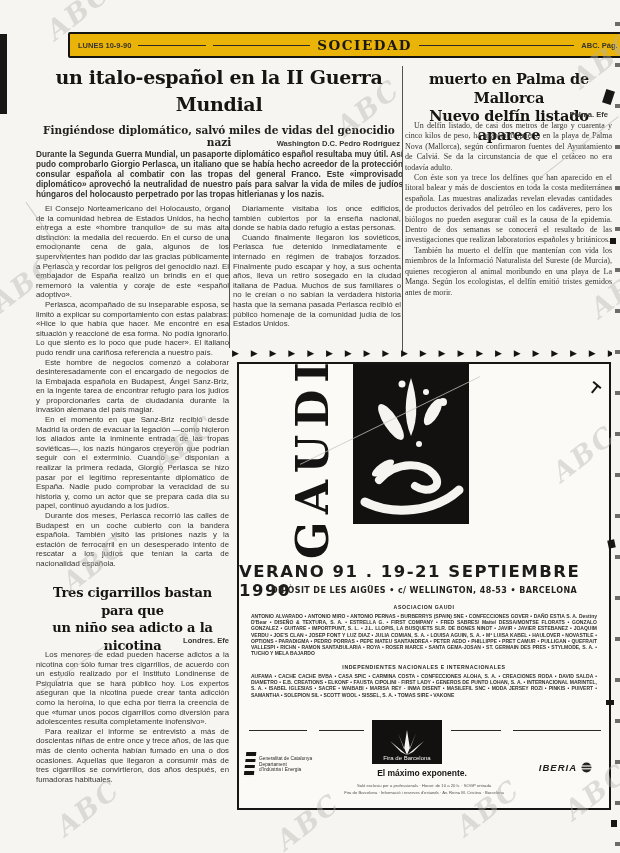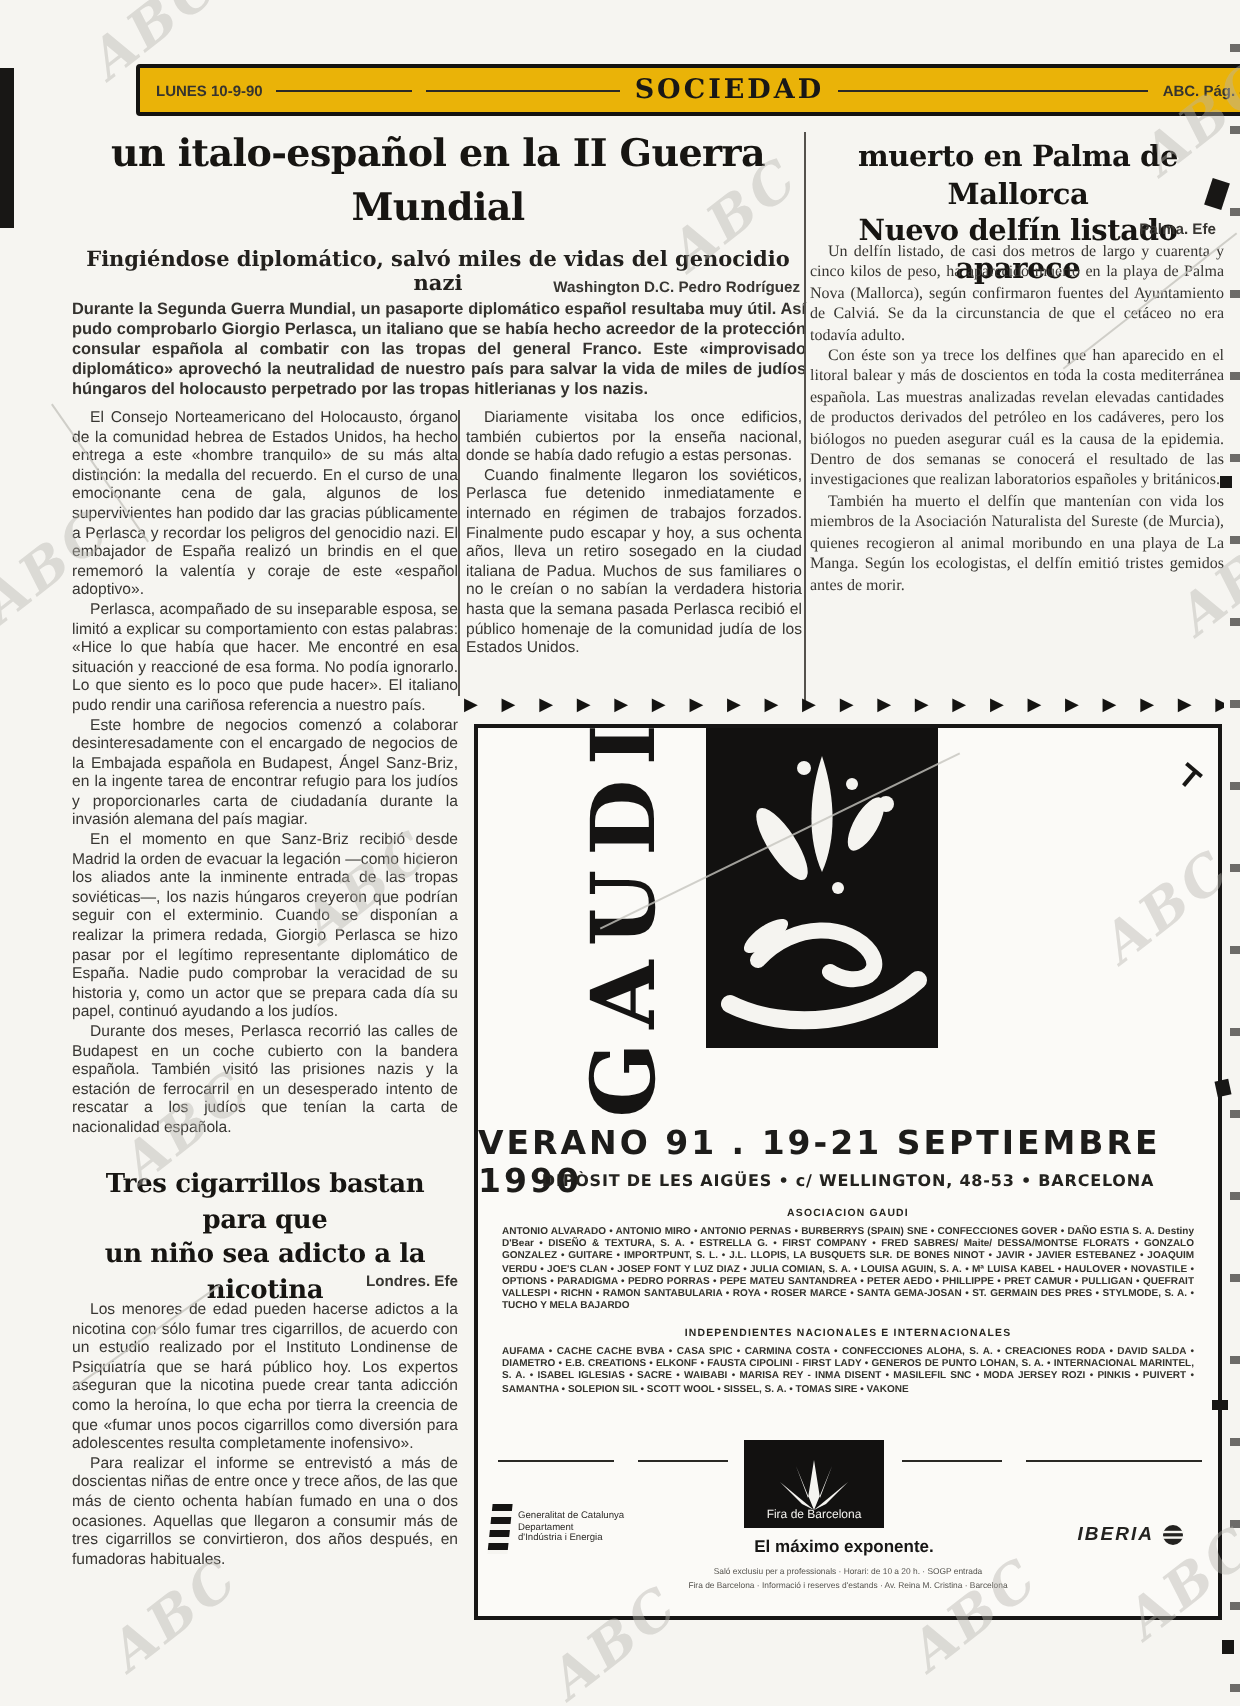--- a/index.html
+++ b/index.html
@@ -132,21 +132,21 @@
     </div>
 
   <div class="d-headline scan">
     <div>muerto en Palma de Mallorca</div>
     <div>Nuevo delfín listado aparece</div>
   </div>
   <div class="byline d-byline scan">Palma. Efe</div>
   <div class="bodycol d-body scan">
       <p>Un delfín listado, de casi dos metros de largo y cuarenta y cinco kilos de peso, ha aparecido muerto en la playa de Palma Nova (Mallorca), según confirmaron fuentes del Ayuntamiento de Calviá. Se da la circunstancia de que el cetáceo no era todavía adulto.</p>
       <p>Con éste son ya trece los delfines que han aparecido en el litoral balear y más de doscientos en toda la costa mediterránea española. Las muestras analizadas revelan elevadas cantidades de productos derivados del petróleo en los cadáveres, pero los biólogos no pueden asegurar cuál es la causa de la epidemia. Dentro de dos semanas se conocerá el resultado de las investigaciones que realizan laboratorios españoles y británicos.</p>
-      <p>También ha muerto el delfín que mantenían con vida los miembros de la Asociación Naturalista del Sureste (de Murcia), quienes recogieron al animal moribundo en una playa de La Manga. Según los ecologistas, el delfín emitió tristes gemidos antes de morir.</p>
+      <p>También ha muerto el delfín que mantenían con vida los miembros de la Informació Naturalista del Sureste (de Murcia), quienes recogieron al animal moribundo en una playa de La Manga. Según los ecologistas, el delfín emitió tristes gemidos antes de morir.</p>
     </div>
 
   <div class="arrow-row" id="arrow-row">▶ ▶ ▶ ▶ ▶ ▶ ▶ ▶ ▶ ▶ ▶ ▶ ▶ ▶ ▶ ▶ ▶ ▶ ▶ ▶ ▶ ▶ ▶ ▶ ▶ ▶</div>
 
   <div class="ad">
     <div class="gaudi-vert">GAUDI</div>
 
     <div class="floral">
       <svg width="116" height="160" viewBox="0 0 116 160">
         <path d="M58 14 C64 32 66 54 58 72 C50 54 52 32 58 14 Z" fill="#f5f4f0"></path>

